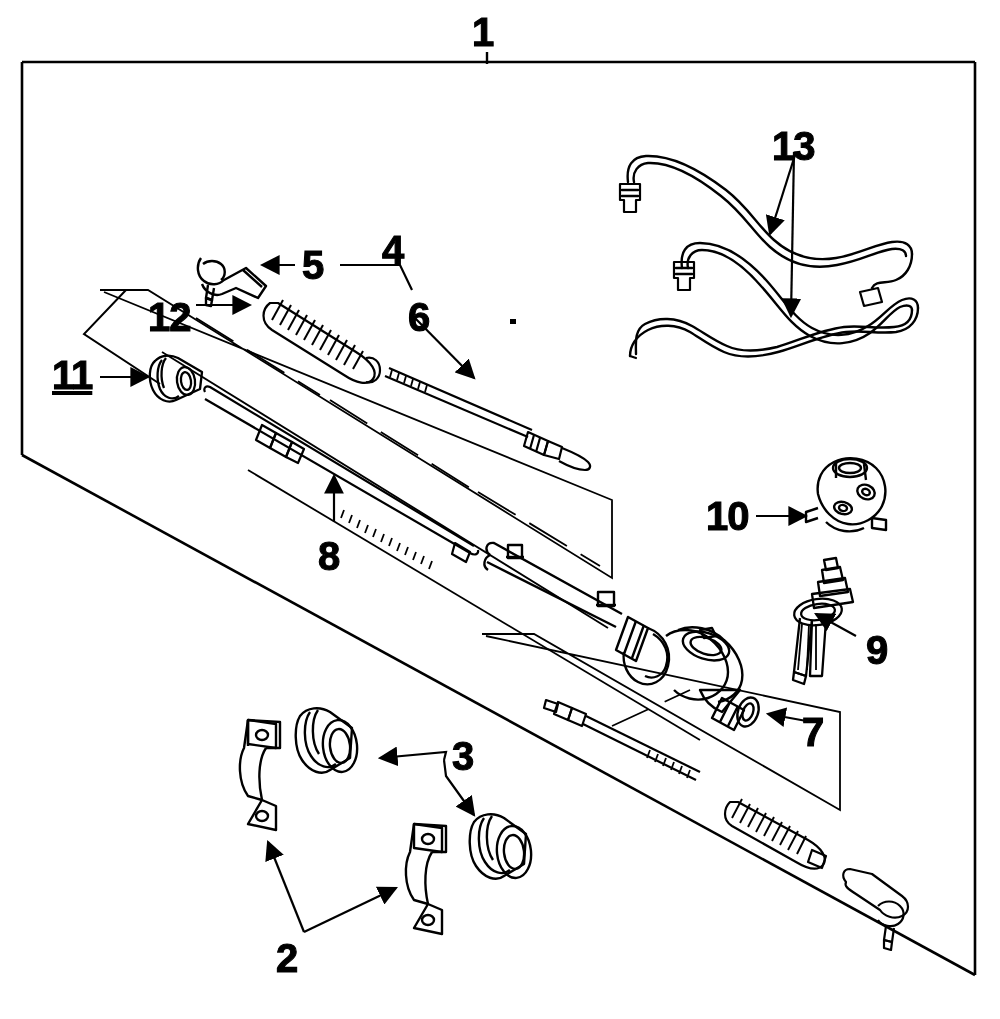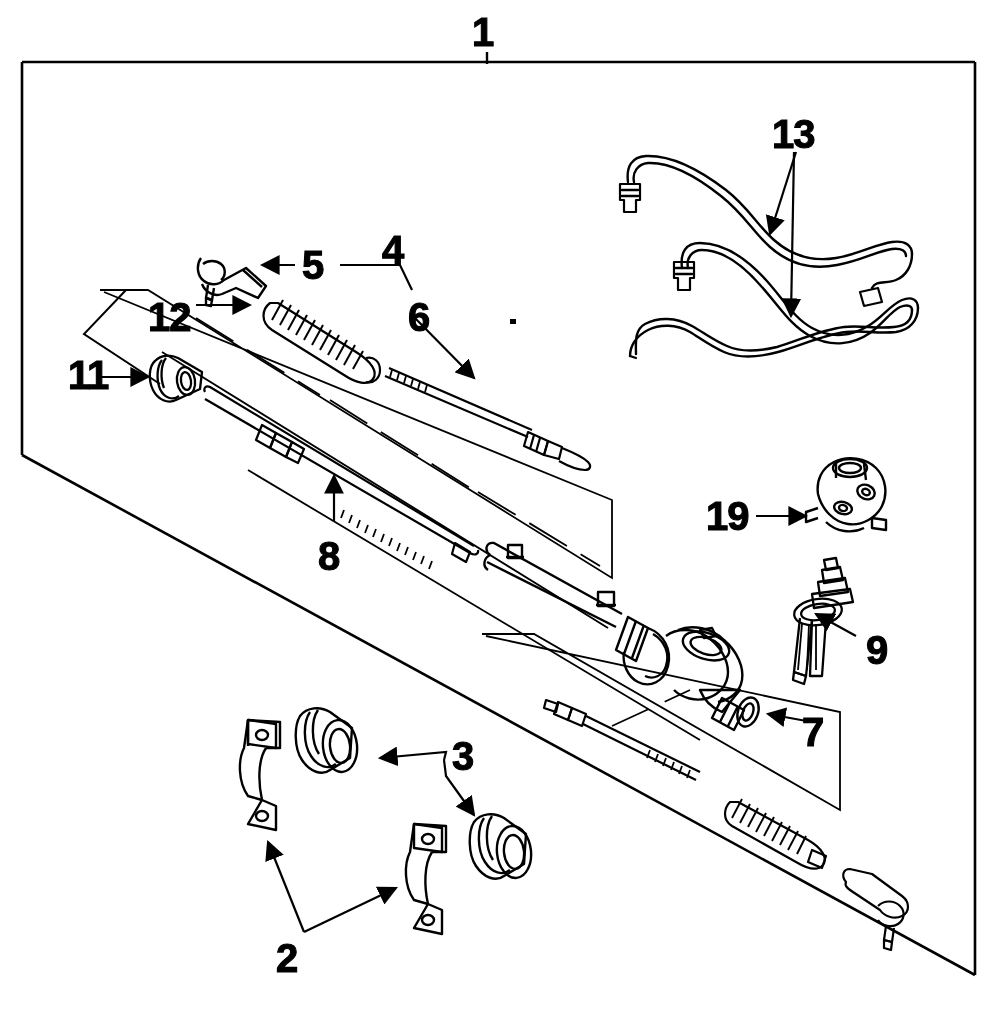--- a/index.html
+++ b/index.html
@@ -380,18 +380,18 @@
 
   <div class="callout" style="left:472px; top:12px;">1</div>
   <div class="callout" style="left:276px; top:938px;">2</div>
   <div class="callout" style="left:452px; top:736px;">3</div>
   <div class="callout" style="left:382px; top:230px;">4</div>
   <div class="callout" style="left:302px; top:245px;">5</div>
   <div class="callout" style="left:408px; top:297px;">6</div>
   <div class="callout" style="left:802px; top:712px;">7</div>
   <div class="callout" style="left:318px; top:536px;">8</div>
   <div class="callout" style="left:866px; top:630px;">9</div>
-  <div class="callout" style="left:706px; top:496px;">19</div>
-  <div class="callout" style="left:68px;  top:355px;">11</div>
+  <div class="callout" style="left:706px; top:496px;">10</div>
+  <div class="callout" style="left:52px;  top:355px;text-decoration:underline;">11</div>
   <div class="callout" style="left:148px; top:297px;text-align:right;">12</div>
-  <div class="callout" style="left:772px; top:114px;">13</div>
+  <div class="callout" style="left:772px; top:126px;">13</div>
 
 </div>
 
 </body></html>

